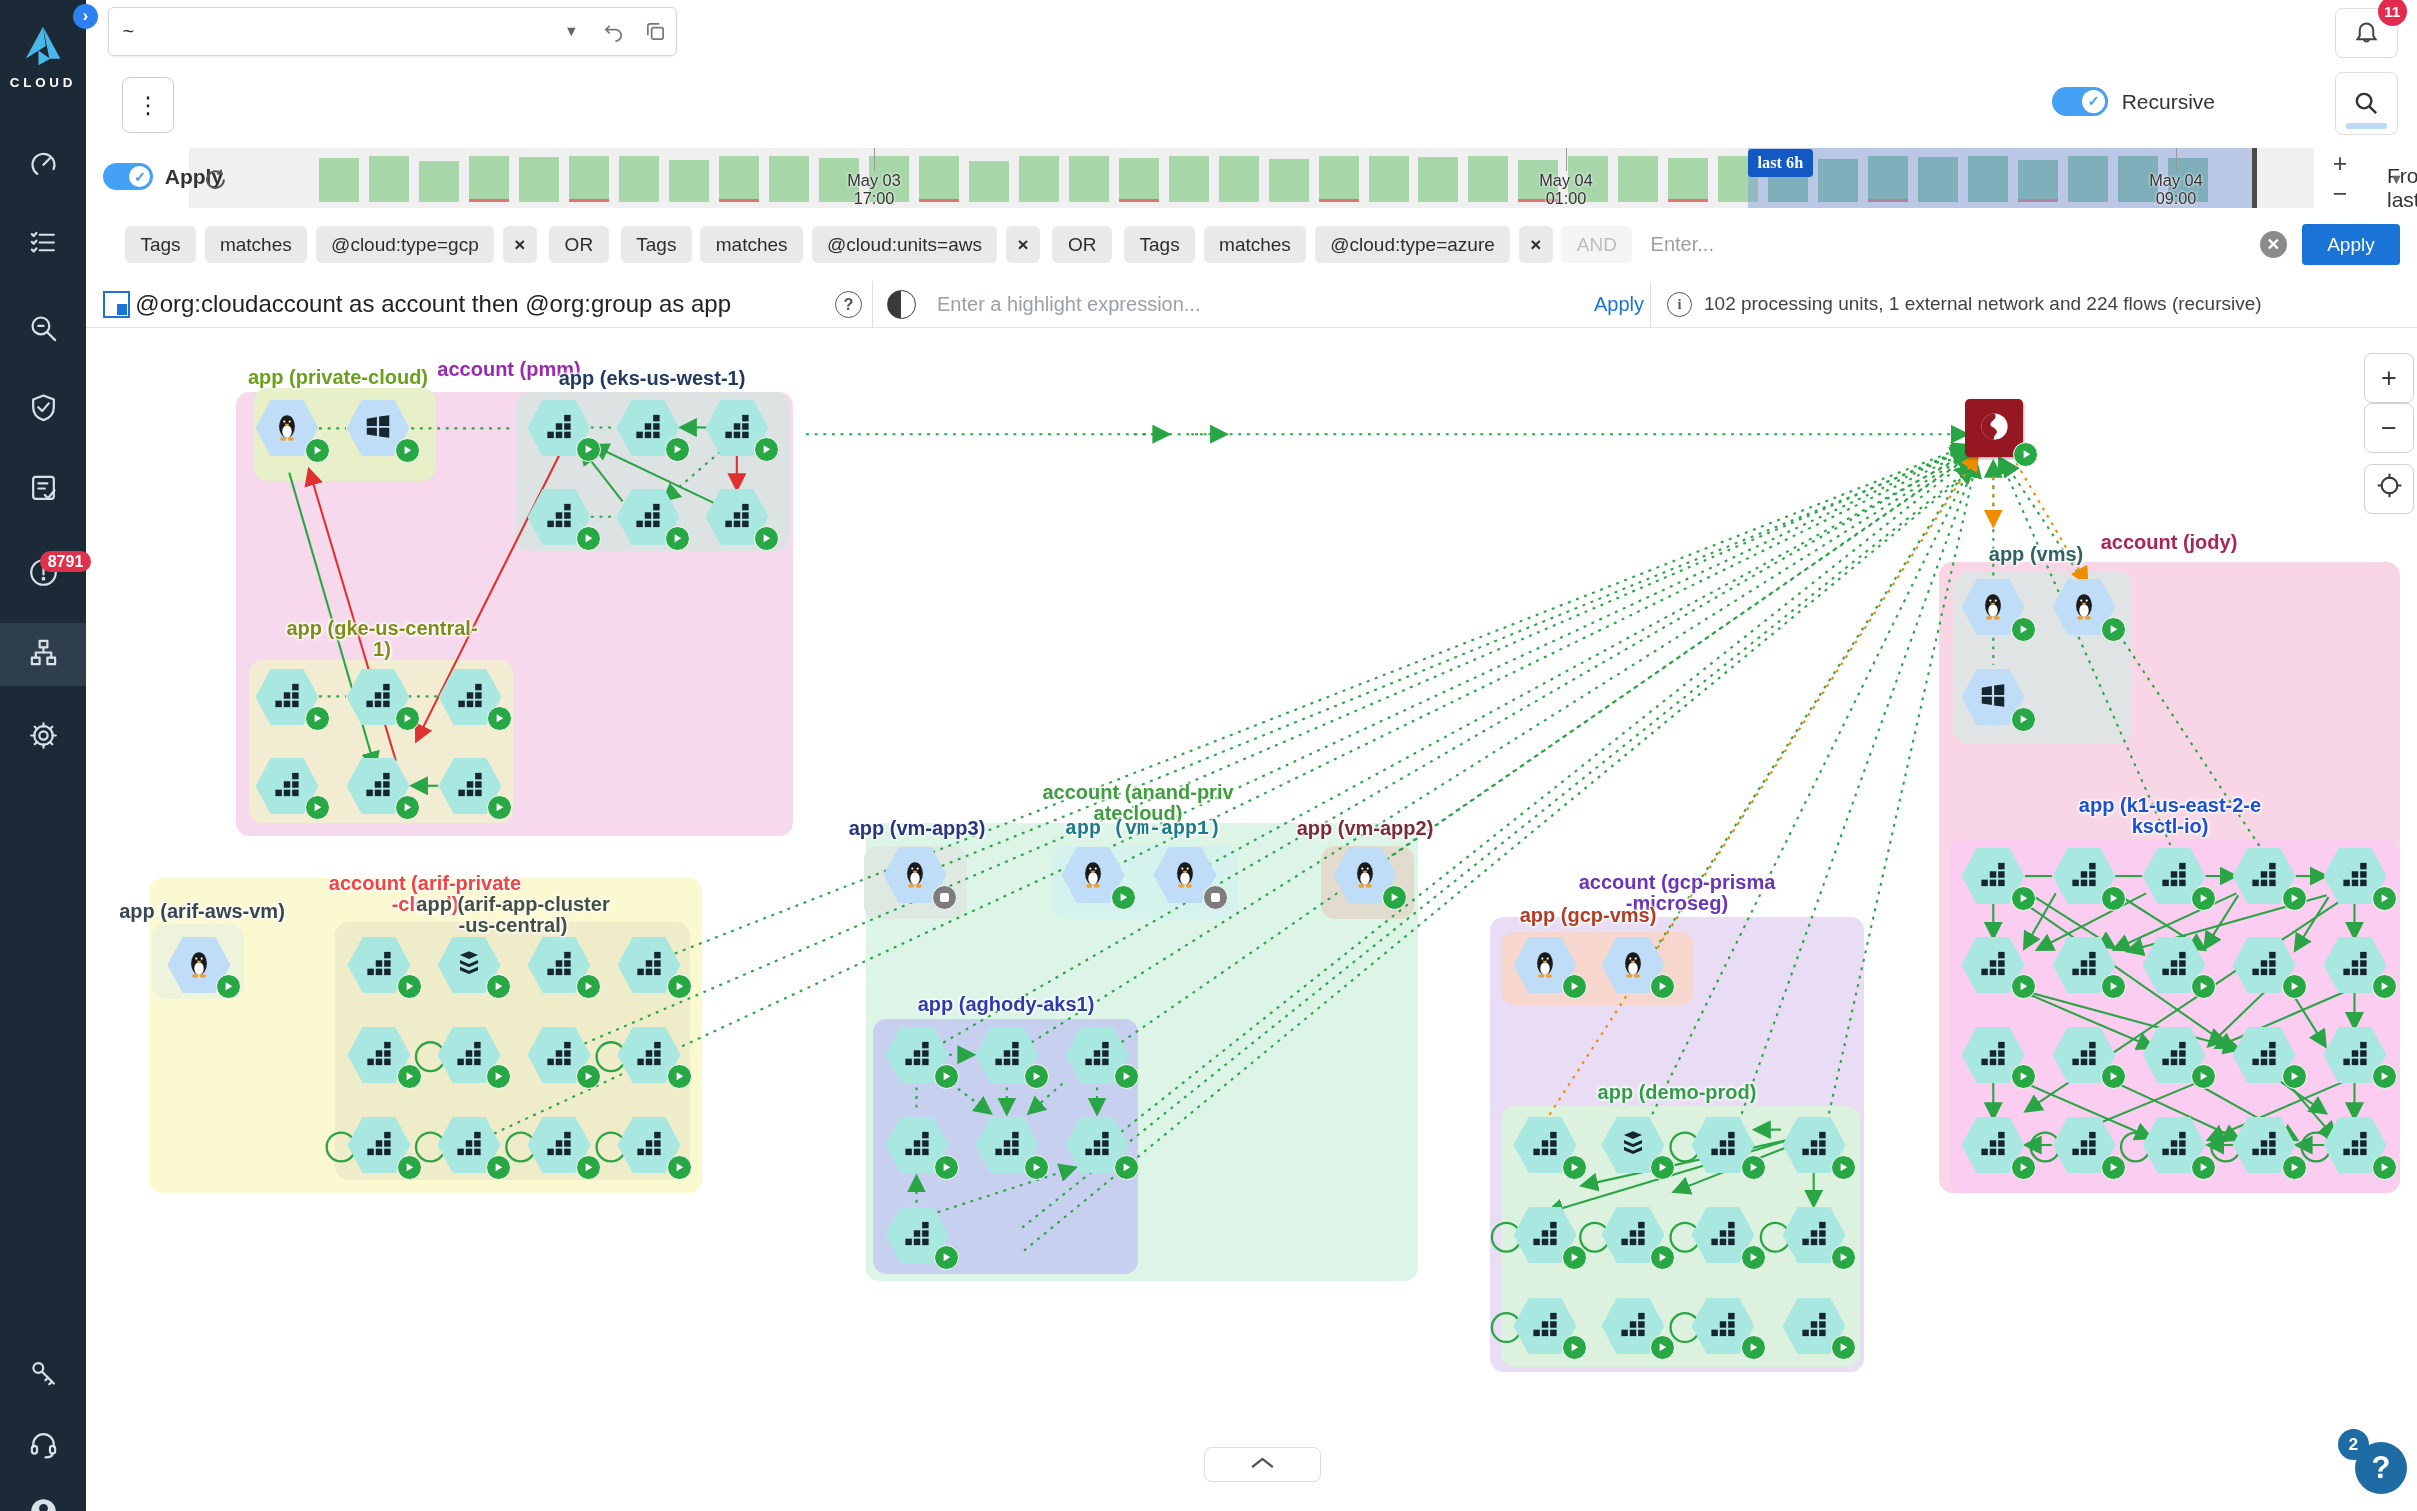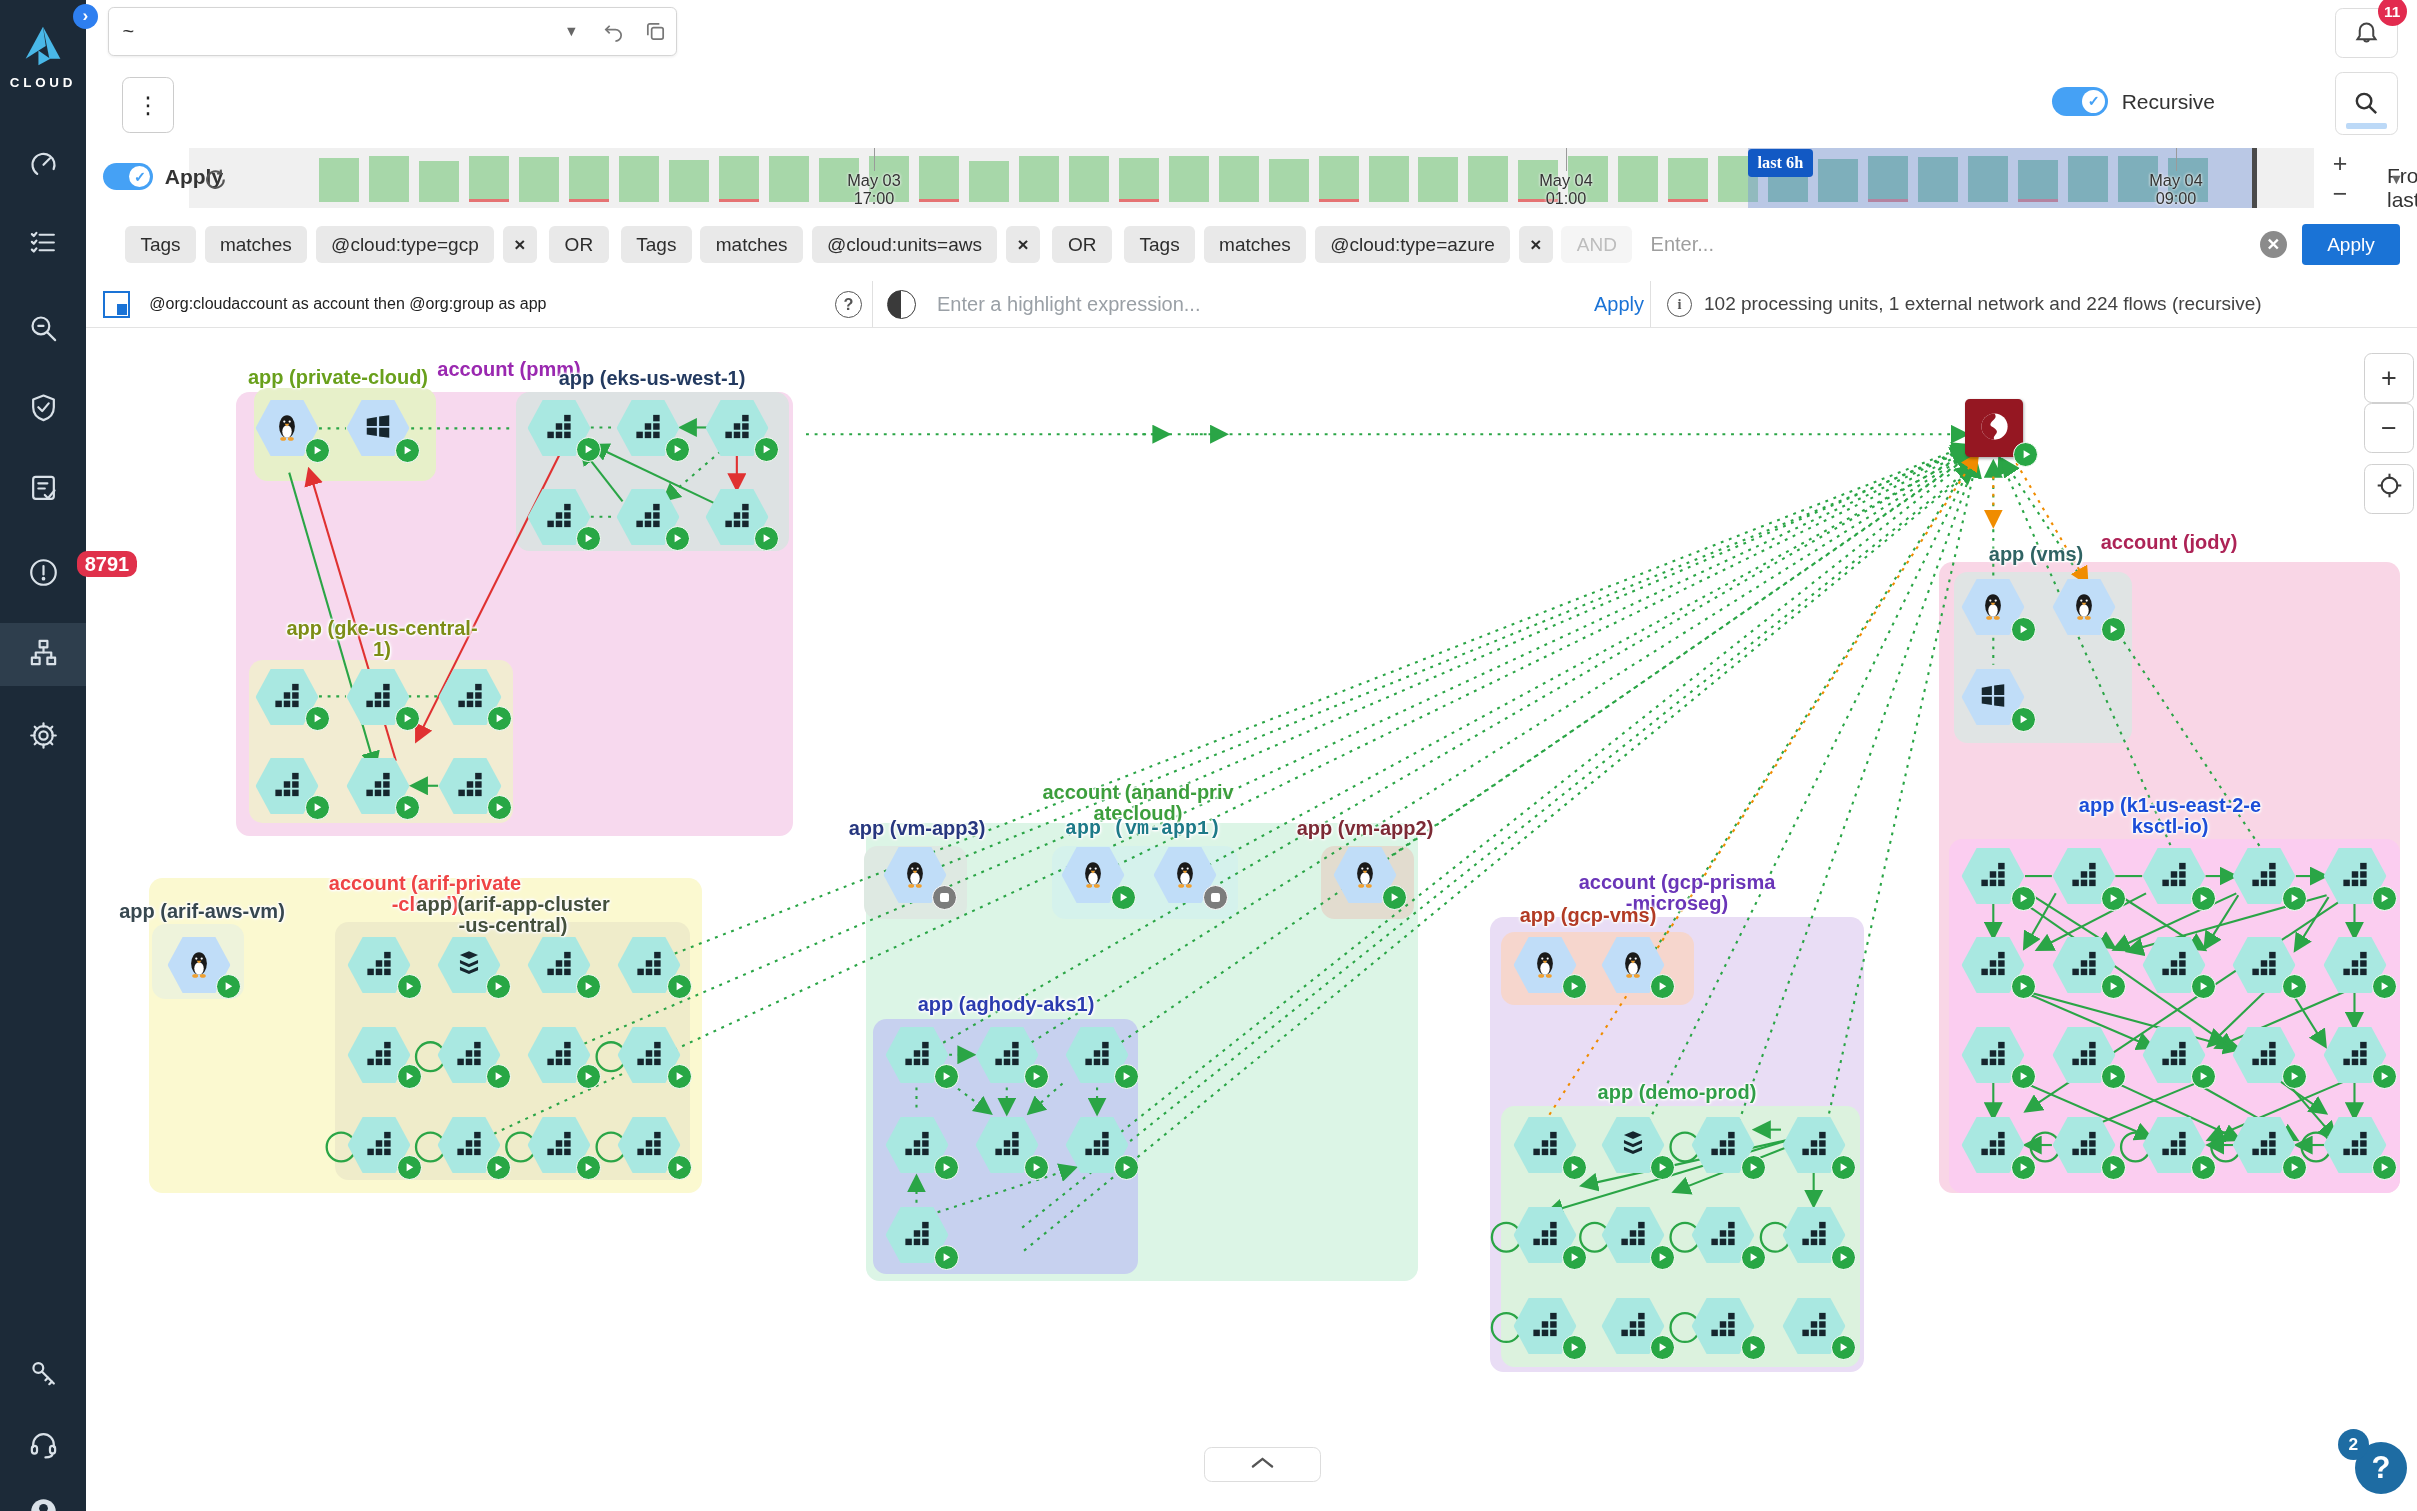--- a/index.html
+++ b/index.html
@@ -8,21 +8,21 @@
   
   .sidebar{position:absolute;left:0;top:0;width:86px;height:1511px;background:#1c2a38;z-index:60;}
   .logo{position:absolute;left:0;top:25px;width:86px;text-align:center;}
   .logo-text{color:#fff;font-size:13.4px;letter-spacing:3.8px;font-weight:700;margin-top:3.8px;}
   .collapse-btn{position:absolute;left:73px;top:3.8px;width:25px;height:25px;border-radius:50%;
     background:#2e7ff0;color:#fff;font-size:17.3px;line-height:23px;text-align:center;z-index:65;font-weight:700;}
   .side-item{position:absolute;left:0;width:86px;height:63px;display:flex;align-items:center;justify-content:center;}
   .side-item.active{background:#2e3e4d;}
   .side-item svg{stroke:#d9e1e8;fill:none;stroke-width:1.7;stroke-linecap:round;stroke-linejoin:round;}
   .side-badge{position:absolute;left:38px;top:-11.5px;background:#e0314b;color:#fff;border-radius:10.6px;
-    font-size:20px;font-weight:700;padding:1.9px 7.7px;white-space:nowrap;margin-left:37px;}
+    font-size:16px;font-weight:700;padding:1.9px 7.7px;white-space:nowrap;}
   
   .row{position:absolute;left:86px;right:0;background:#fff;border-bottom:1px solid #e3e3e3;z-index:40;}
   .header-row{top:0;height:62px;}
   .scope-card{position:absolute;left:22px;top:6.7px;width:567px;height:47px;border:1px solid #d5d5d5;border-radius:5.8px;
     box-shadow:0 1px 2.9px rgba(0,0,0,.08);display:flex;align-items:center;}
   .scope-select{flex:1;display:flex;align-items:center;height:100%;padding:0 13.4px;font-size:20px;color:#333;}
   .scope-caret{margin-left:auto;color:#666;font-size:14.4px;}
   .mini-icon-btn{width:42px;height:100%;display:flex;align-items:center;justify-content:center;}
   .mini-icon-btn svg{stroke:#777;fill:none;stroke-width:1.8;}
   .bell-btn{position:absolute;right:19px;top:7.7px;width:61px;height:48px;border:1px solid #ddd;border-radius:7.7px;
@@ -66,21 +66,21 @@
   .chip.and{background:#f5f5f5;color:#bdbdbd;}
   .chip.joiner{margin:0 3.8px;}
   .search-placeholder{color:#9e9e9e;font-size:20px;margin-left:9.6px;}
   .filters-right{position:absolute;right:17.3px;top:0;height:73px;display:flex;align-items:center;gap:15.4px;}
   .clear-circle{width:27px;height:27px;border-radius:50%;background:#8b8b8b;color:#fff;font-size:16.3px;
     display:flex;align-items:center;justify-content:center;font-weight:700;}
   .apply-btn{background:#1a73d6;color:#fff;font-size:19px;padding:9.6px 25px;border-radius:3.8px;}
   .query-row{top:281px;height:46px;display:flex;align-items:center;}
   .query-icon{width:23px;height:23px;border:2.9px solid #1a73d6;position:relative;margin-left:17.3px;}
   .query-icon::after{content:"";position:absolute;right:1px;bottom:1px;width:10.6px;height:10.6px;background:#1a73d6;}
-  .query-text{font-size:16px;color:#212121;margin-left:19px;}
+  .query-text{font-size:24px;color:#212121;margin-left:5px;}
   .help-circ{width:25px;height:25px;border-radius:50%;border:1.9px solid #555;color:#555;font-size:16.3px;font-weight:700;
     display:flex;align-items:center;justify-content:center;position:absolute;left:749px;}
   .vdiv{position:absolute;top:0;bottom:0;width:1px;background:#e0e0e0;}
   .half-toggle{position:absolute;left:801px;width:27px;height:27px;border-radius:50%;
     background:linear-gradient(90deg,#3a3a3a 50%,#fff 50%);border:1.9px solid #3a3a3a;}
   .hl-placeholder{position:absolute;left:851px;font-size:20px;color:#9aa0a6;}
   .apply-link{position:absolute;left:1508px;color:#1a73d6;font-size:20px;}
   .info-circ{position:absolute;left:1581px;width:23px;height:23px;border-radius:50%;border:1.9px solid #555;color:#555;
     font-size:14.4px;font-weight:700;font-family:"Liberation Serif",serif;display:flex;align-items:center;justify-content:center;}
   .summary-text{position:absolute;left:1618px;font-size:19px;color:#424242;}

